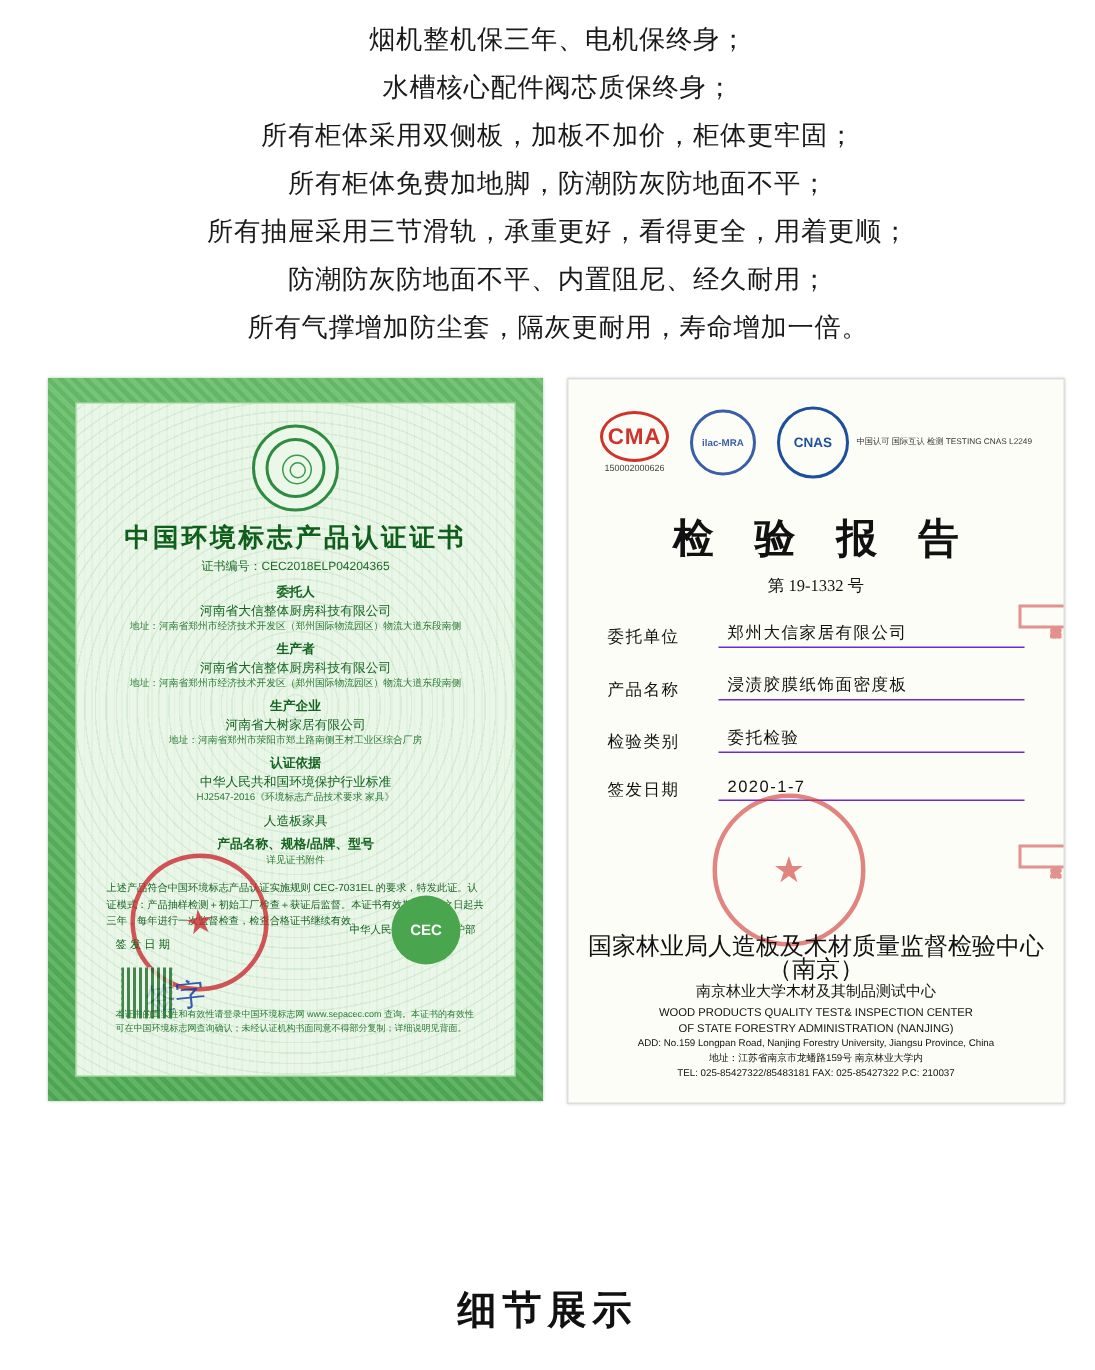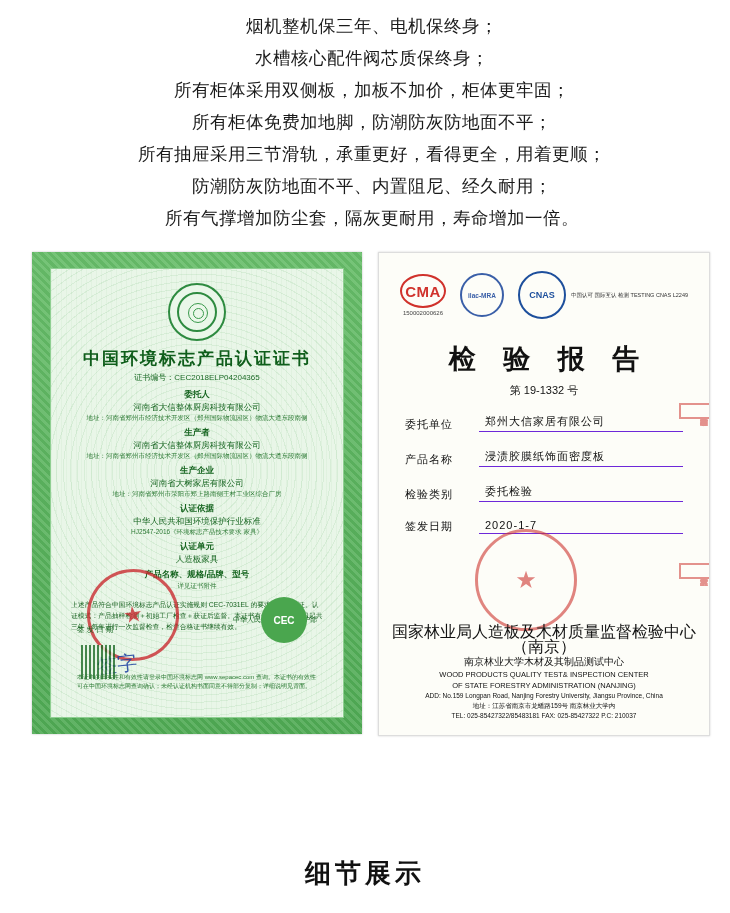--- a/index.html
+++ b/index.html
@@ -316,20 +316,21 @@
     font-weight: bold;
     color: #111;
     margin: 18px 0 6px;
     text-indent: 10px;
   }
   .report-no {
     text-align: center;
     font-size: 11px;
     color: #111;
     margin-bottom: 16px;
+    font-family: Liberation Serif, serif;
   }
   .rfields {
     margin: 0 26px;
   }
   .rfield {
     display: flex;
     align-items: flex-end;
     margin-bottom: 17px;
   }
   .rfield .lab {
@@ -452,21 +453,20 @@
             <div class="field-sub">地址：河南省郑州市荥阳市郑上路南侧王村工业区综合厂房</div>
           </div>
 
           <div class="field">
             <div class="field-label">认证依据</div>
             <div class="field-value">中华人民共和国环境保护行业标准</div>
             <div class="field-sub">HJ2547-2016《环境标志产品技术要求 家具》</div>
           </div>
 
           <div class="field">
-            <div class="field-label">认证单元</div>
             <div class="field-value">人造板家具</div>
           </div>
 
           <div class="field">
             <div class="field-label">产品名称、规格/品牌、型号</div>
             <div class="field-sub">详见证书附件</div>
           </div>
 
           <div class="cert-para">上述产品符合中国环境标志产品认证实施规则 CEC-7031EL 的要求，特发此证。认证模式：产品抽样检测＋初始工厂检查＋获证后监督。本证书有效期自发证之日起共三年，每年进行一次监督检查，检查合格证书继续有效。</div>
         </div>

